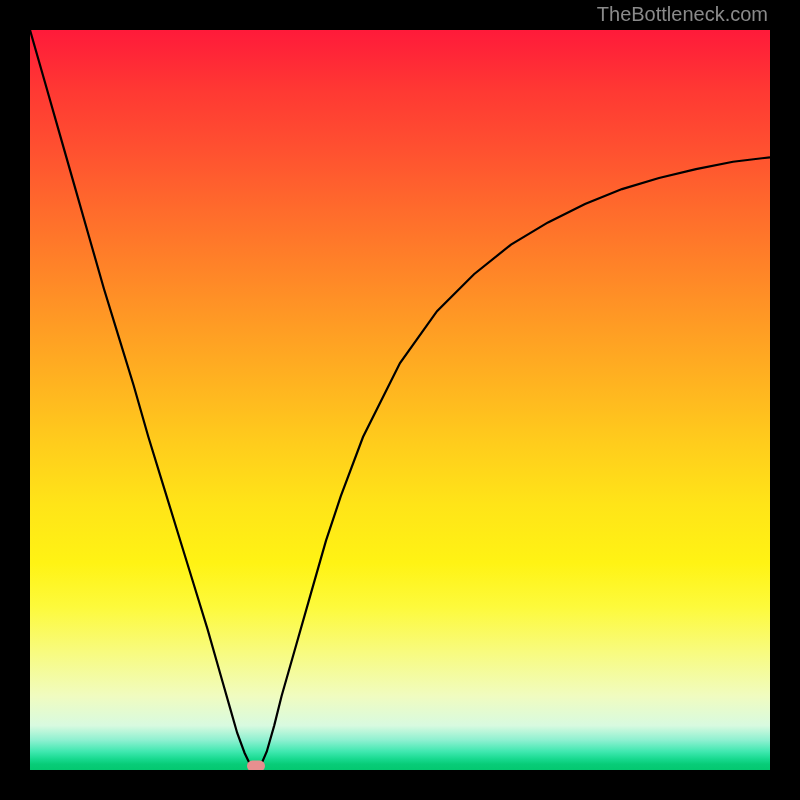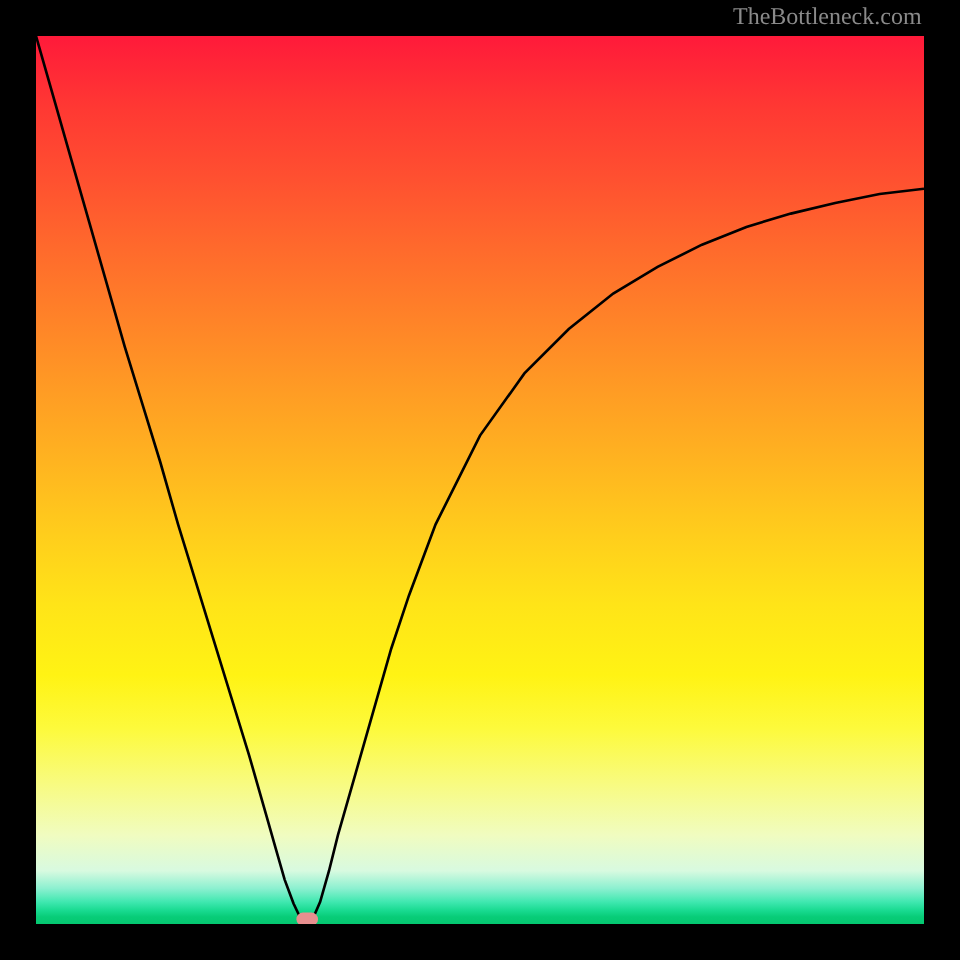--- a/index.html
+++ b/index.html
@@ -49,21 +49,21 @@
       #08cc78 99.2%,
       #04c870 100%
     );
   }
   .watermark {
     position: absolute;
     top: 3px;
     right: 32px;
     color: #8a8a8a;
     font-size: 20px;
-    font-family: Liberation Serif, serif;
+    font-family: Liberation Sans, sans-serif;
     z-index: 20;
   }
   svg.curve {
     position: absolute;
     left: 0; top: 0;
     width: 100%; height: 100%;
     z-index: 10;
   }
   svg path.line {
     fill: none;

